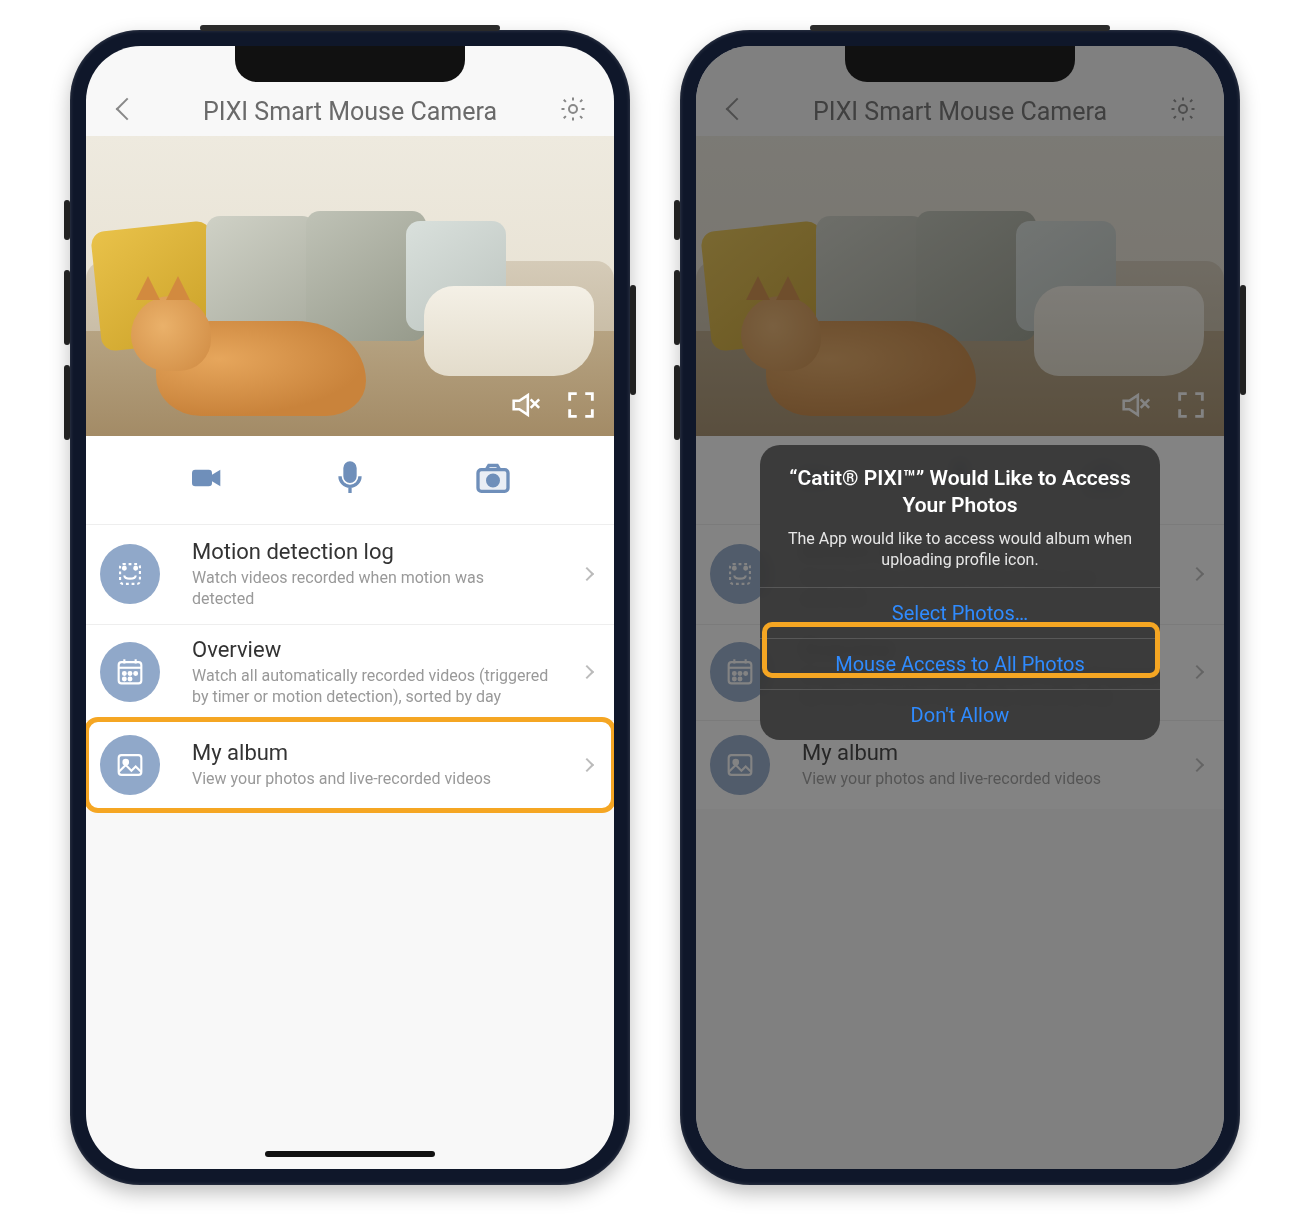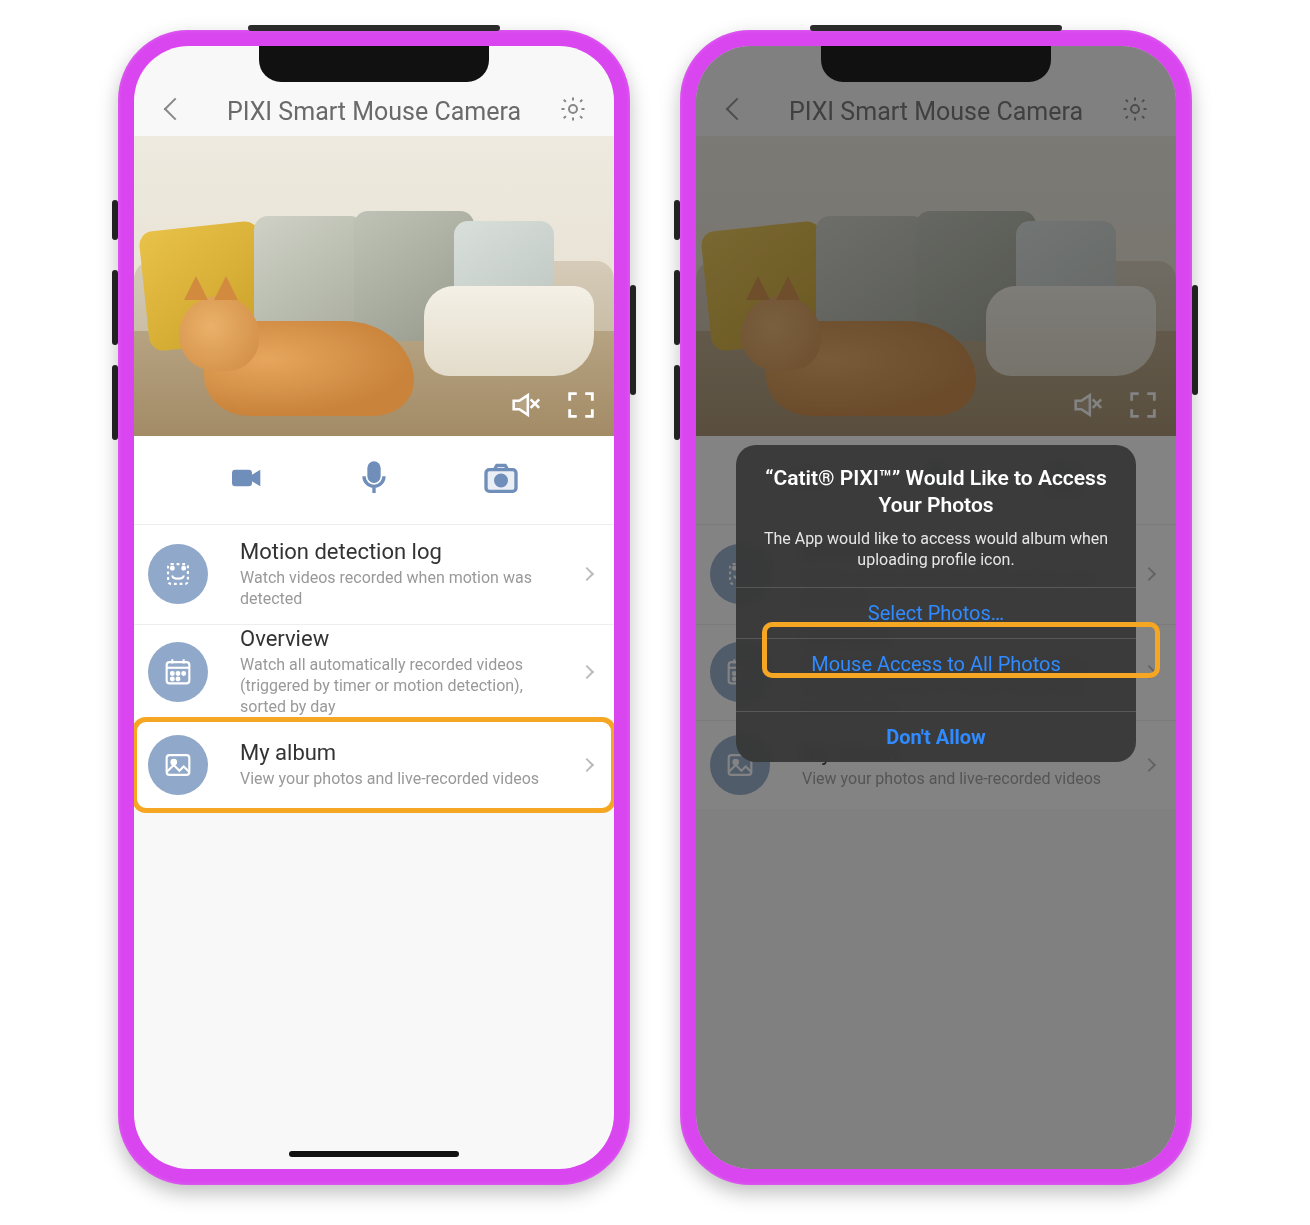--- a/index.html
+++ b/index.html
@@ -5,23 +5,23 @@
   * { box-sizing: border-box; margin: 0; padding: 0; }
   body {
     background: #ffffff;
     font-family: -apple-system, BlinkMacSystemFont, "Segoe UI", Roboto, Helvetica, Arial, sans-serif;
     display: flex;
     justify-content: center;
     gap: 50px;
     padding: 30px 20px;
   }
   .phone-frame {
-    width: 512px;
+    width: 560px;
     height: 1155px;
-    background: #d946ef;
+    background: #0f172a;
     border-radius: 70px;
     padding: 16px;
     position: relative;
     box-shadow: 0 8px 20px rgba(0,0,0,0.25), inset 0 0 4px rgba(255,255,255,0.2);
   }
   .phone-frame::before {
     content: '';
     position: absolute;
     top: -5px;
     left: 130px;
@@ -159,21 +159,21 @@
     z-index:10; overflow:hidden; color:#fff;
     backdrop-filter: blur(4px);
   }
   .perm-head { padding:20px 26px 16px; text-align:center; }
   .perm-title { font-size:21px; font-weight:600; line-height:1.3; margin-bottom:8px;}
   .perm-msg { font-size:16px; color:#e6e6e6; line-height:1.35; }
   .perm-btn {
     border-top:1px solid rgba(255,255,255,0.15);
     padding:13px 10px; text-align:center; font-size:20px; color:#2f8bff;
   }
-  .perm-btn.bold { font-weight:700;margin-top:22px; }
+  .perm-btn.bold { font-weight:400; }
   .highlight-overlay {
     position:absolute; z-index:11; border:5px solid #f5a623; border-radius:10px; pointer-events:none;
   }
 </style>
 </head>
 <body>
 
 <div class="phone-frame">
   <div class="phone-side-btn side-left-1"></div>
   <div class="phone-side-btn side-left-2"></div>

